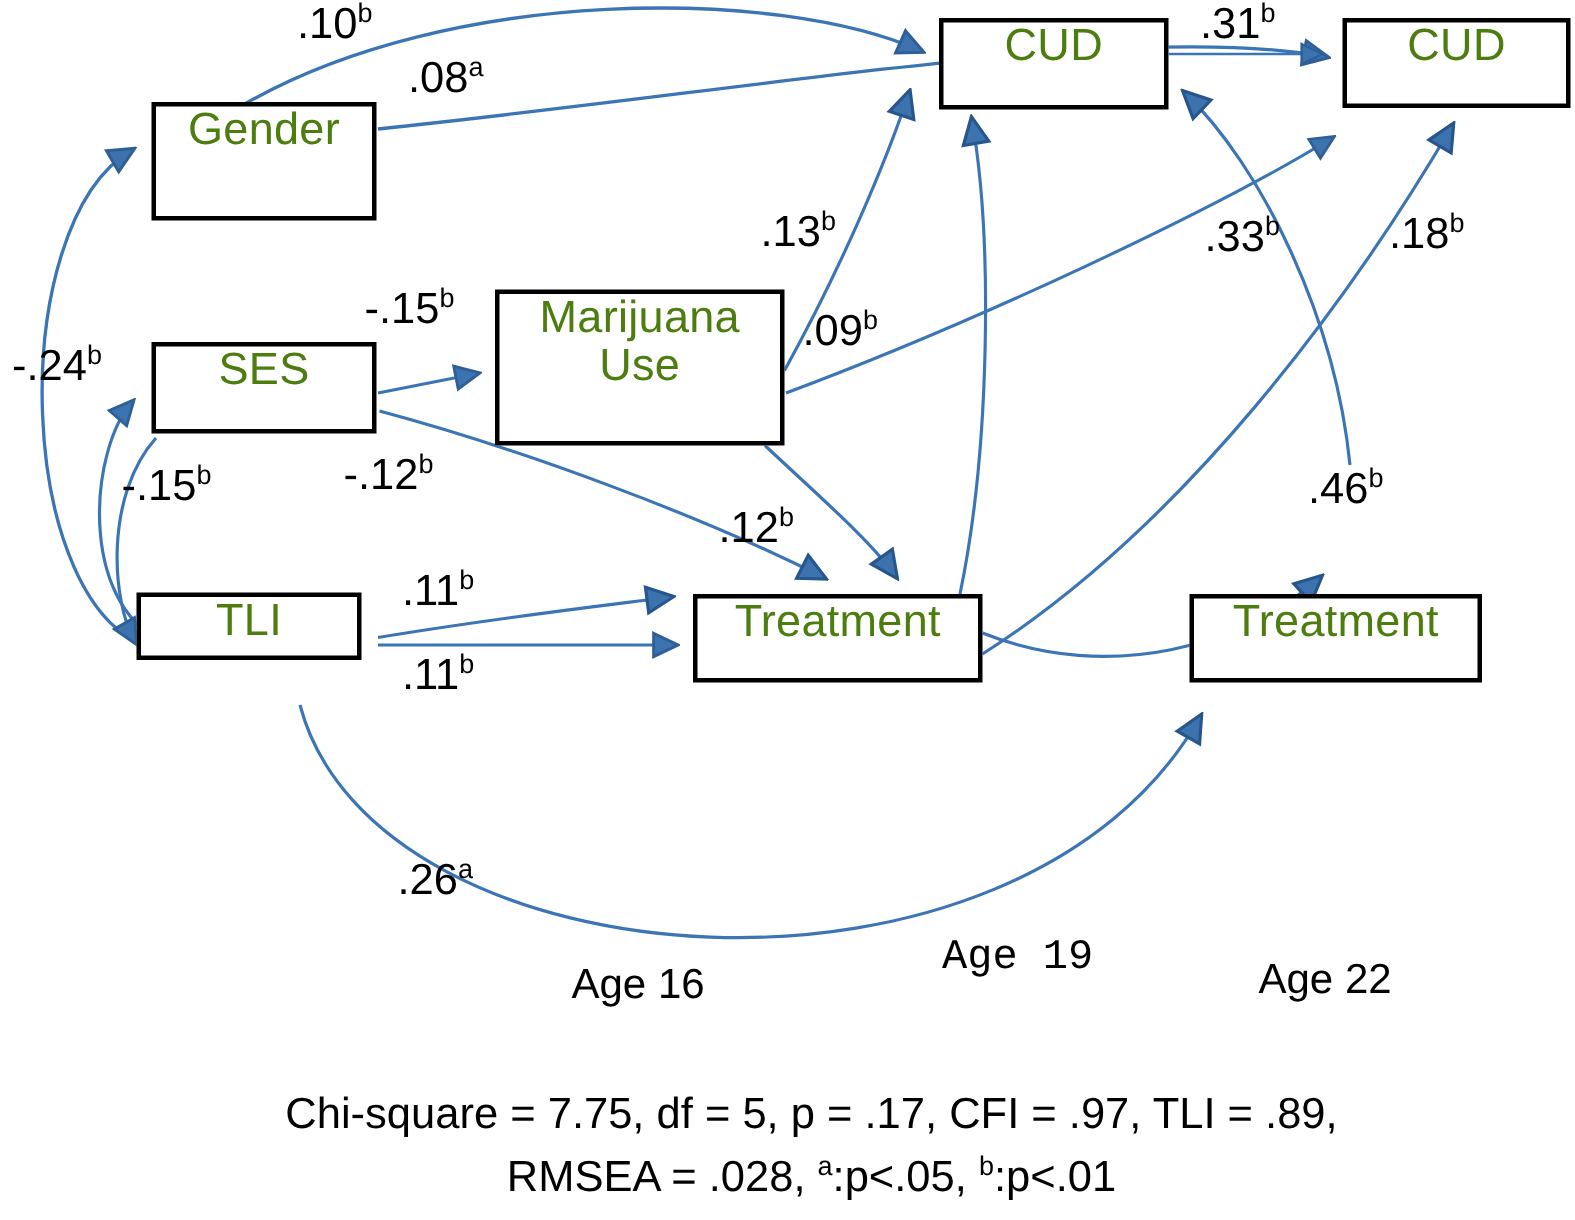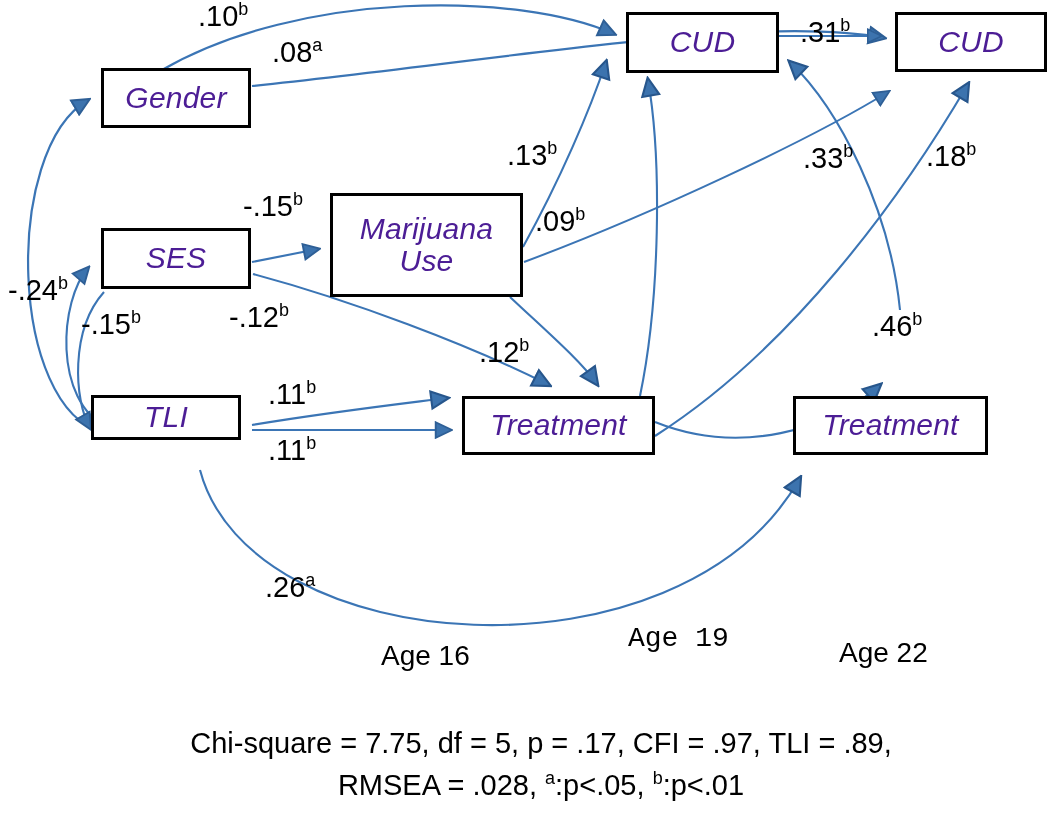--- a/index.html
+++ b/index.html
@@ -25,30 +25,29 @@
     top: 0;
     width: 1050px;
     height: 813px;
   }
   .node-box {
     position: absolute;
     box-sizing: border-box;
     border: 3px solid #000000;
     background: #ffffff;
     display: flex;
-    align-items: center;
+    align-items: flex-start;
     justify-content: center;
     text-align: center;
     font-family: "Liberation Sans", sans-serif;
     font-size: 30px;
     line-height: 1.08;
-    color: #4c1d95;
+    color: #4d7c0f;
     z-index: 5;
     letter-spacing: 0.2px;
-    font-style: italic;
   }
   .edge-label {
     position: absolute;
     font-family: "Liberation Sans", sans-serif;
     font-size: 29px;
     color: #000000;
     white-space: nowrap;
     z-index: 8;
     background: transparent;
   }
@@ -133,21 +132,21 @@
 
       <path d="M 900,310 C 890,210 840,110 790,62" marker-end="url(#ahb)"></path>
 
       <path d="M 655,422 C 740,456 830,430 880,385" marker-end="url(#ahb)"></path>
 
       <path d="M 200,470 C 250,660 680,690 800,478" marker-end="url(#ahb)"></path>
 
     </g>
   </svg>
 
-  <div class="node-box" style="left:101px; top:68px; width:150px; height:60px;">
+  <div class="node-box" style="left:101px; top:68px; width:150px; height:79px;">
     <span>Gender</span>
   </div>
 
   <div class="node-box" style="left:101px; top:228px; width:150px; height:61px;">
     <span>SES</span>
   </div>
 
   <div class="node-box" style="left:91px; top:395px; width:150px; height:45px;">
     <span>TLI</span>
   </div>
@@ -173,21 +172,21 @@
   </div>
 
   <div class="edge-label" style="left:198px; top:0px;">
     <span>.10</span><sup>b</sup>
   </div>
 
   <div class="edge-label" style="left:272px; top:36px;">
     <span>.08</span><sup>a</sup>
   </div>
 
-  <div class="edge-label" style="left:8px; top:228px;margin-top:46px;">
+  <div class="edge-label" style="left:8px; top:228px;">
     <span>-.24</span><sup>b</sup>
   </div>
 
   <div class="edge-label" style="left:81px; top:308px;">
     <span>-.15</span><sup>b</sup>
   </div>
 
   <div class="edge-label" style="left:243px; top:190px;">
     <span>-.15</span><sup>b</sup>
   </div>
@@ -209,21 +208,21 @@
   </div>
 
   <div class="edge-label" style="left:268px; top:434px;">
     <span>.11</span><sup>b</sup>
   </div>
 
   <div class="edge-label" style="left:479px; top:336px;">
     <span>.12</span><sup>b</sup>
   </div>
 
-  <div class="edge-label" style="left:800px; top:16px;">
+  <div class="edge-label" style="left:800px; top:0px;">
     <span>.31</span><sup>b</sup>
   </div>
 
   <div class="edge-label" style="left:803px; top:142px;">
     <span>.33</span><sup>b</sup>
   </div>
 
   <div class="edge-label" style="left:926px; top:140px;">
     <span>.18</span><sup>b</sup>
   </div>

